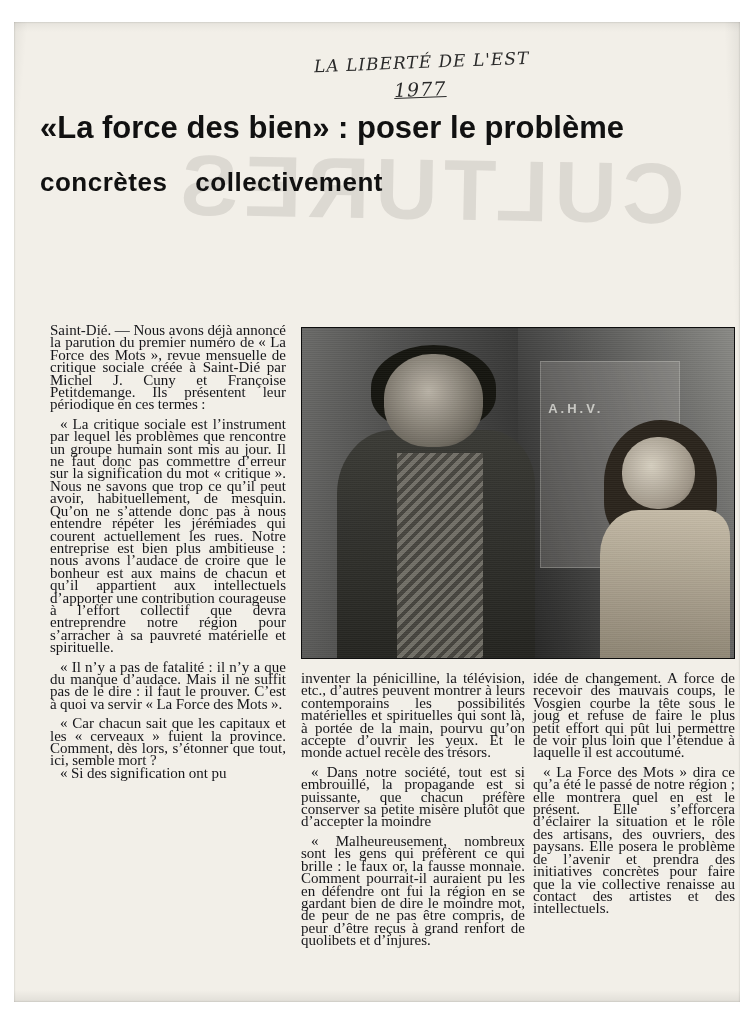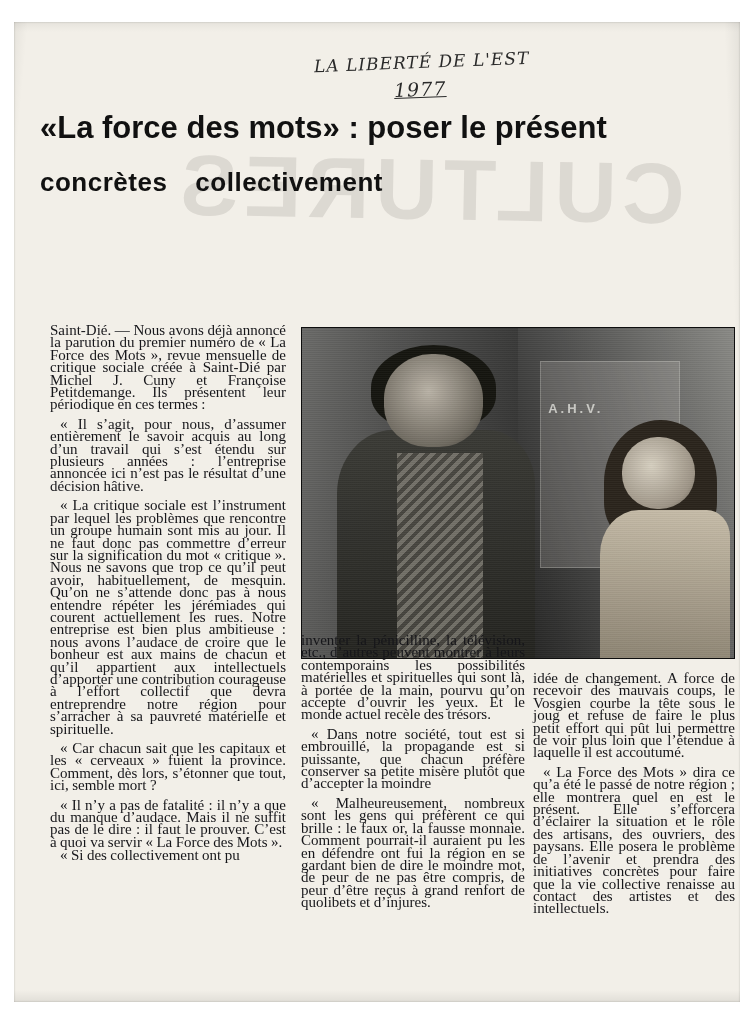--- a/index.html
+++ b/index.html
@@ -231,36 +231,36 @@
     word-spacing: -0.3px;
   }
   .col p {
     margin: 0 0 0.5px 0;
     text-indent: 10px;
   }
   .col p.noindent { text-indent: 0; }
   .col p.gap { margin-top: 7px; }
 
   .col-1 { left: 36px; top: 302px; width: 236px; }
-  .col-2 { left: 287px; top: 612px; width: 224px; }
+  .col-2 { left: 287px; top: 650px; width: 224px; }
   .col-3 { left: 519px; top: 650px; width: 202px; }
 </style>
 </head>
 <body>
 
 <div class="page">
   <div class="clipping">
 
     <div class="ghost">CULTURES</div>
 
     <div class="handwriting hw-source">LA LIBERTÉ DE L'EST</div>
     <div class="handwriting hw-year">1977</div>
 
     <div class="headline">
-      <div class="line l1">«La force des mots» : poser le présent</div>
+      <div class="line l1">«La force des bien» : poser le problème</div>
       <div class="line l3">
         <span>concrètes</span><span class="sp"></span><span>collectivement</span>
       </div>
     </div>
 
     <div class="photo">
       <div class="bg-left"></div>
       <div class="bg-right"></div>
       <div class="panel"></div>
       <div class="panel-label">A.H.V.</div>
@@ -269,25 +269,24 @@
       <div class="man-hair"></div>
       <div class="man-head"></div>
       <div class="woman-hair"></div>
       <div class="woman-body"></div>
       <div class="woman-head"></div>
       <div class="grain"></div>
     </div>
 
     <div class="col col-1">
       <p class="noindent">Saint-Dié. — Nous avons déjà annoncé la parution du premier numéro de « La Force des Mots », revue mensuelle de critique sociale créée à Saint-Dié par Michel J. Cuny et Françoise Petitdemange. Ils présentent leur périodique en ces termes :</p>
-      <p class="gap">« Il s’agit, pour nous, d’assumer entièrement le savoir acquis au long d’un travail qui s’est étendu sur plusieurs années : l’entreprise annoncée ici n’est pas le résultat d’une décision hâtive.</p>
       <p class="gap">« La critique sociale est l’instrument par lequel les problèmes que rencontre un groupe humain sont mis au jour. Il ne faut donc pas commettre d’erreur sur la signification du mot « critique ». Nous ne savons que trop ce qu’il peut avoir, habituellement, de mesquin. Qu’on ne s’attende donc pas à nous entendre répéter les jérémiades qui courent actuellement les rues. Notre entreprise est bien plus ambitieuse : nous avons l’audace de croire que le bonheur est aux mains de chacun et qu’il appartient aux intellectuels d’apporter une contribution courageuse à l’effort collectif que devra entreprendre notre région pour s’arracher à sa pauvreté matérielle et spirituelle.</p>
+      <p class="gap">« Il n’y a pas de fatalité : il n’y a que du manque d’audace. Mais il ne suffit pas de le dire : il faut le prouver. C’est à quoi va servir « La Force des Mots ».</p>
       <p class="gap">« Car chacun sait que les capitaux et les « cerveaux » fuient la province. Comment, dès lors, s’étonner que tout, ici, semble mort ?</p>
-      <p class="gap">« Il n’y a pas de fatalité : il n’y a que du manque d’audace. Mais il ne suffit pas de le dire : il faut le prouver. C’est à quoi va servir « La Force des Mots ».</p>
-      <p>« Si des collectivement ont pu</p>
+      <p>« Si des signification ont pu</p>
     </div>
 
     <div class="col col-2">
       <p class="noindent">inventer la pénicilline, la télévision, etc., d’autres peuvent montrer à leurs contemporains les possibilités matérielles et spirituelles qui sont là, à portée de la main, pourvu qu’on accepte d’ouvrir les yeux. Et le monde actuel recèle des trésors.</p>
       <p class="gap">« Dans notre société, tout est si embrouillé, la propagande est si puissante, que chacun préfère conserver sa petite misère plutôt que d’accepter la moindre</p>
       <p class="gap">« Malheureusement, nombreux sont les gens qui préfèrent ce qui brille : le faux or, la fausse monnaie. Comment pourrait-il auraient pu les en défendre ont fui la région en se gardant bien de dire le moindre mot, de peur de ne pas être compris, de peur d’être reçus à grand renfort de quolibets et d’injures.</p>
     </div>
 
     <div class="col col-3">
       <p class="noindent">idée de changement. A force de recevoir des mauvais coups, le Vosgien courbe la tête sous le joug et refuse de faire le plus petit effort qui pût lui permettre de voir plus loin que l’étendue à laquelle il est accoutumé.</p>

